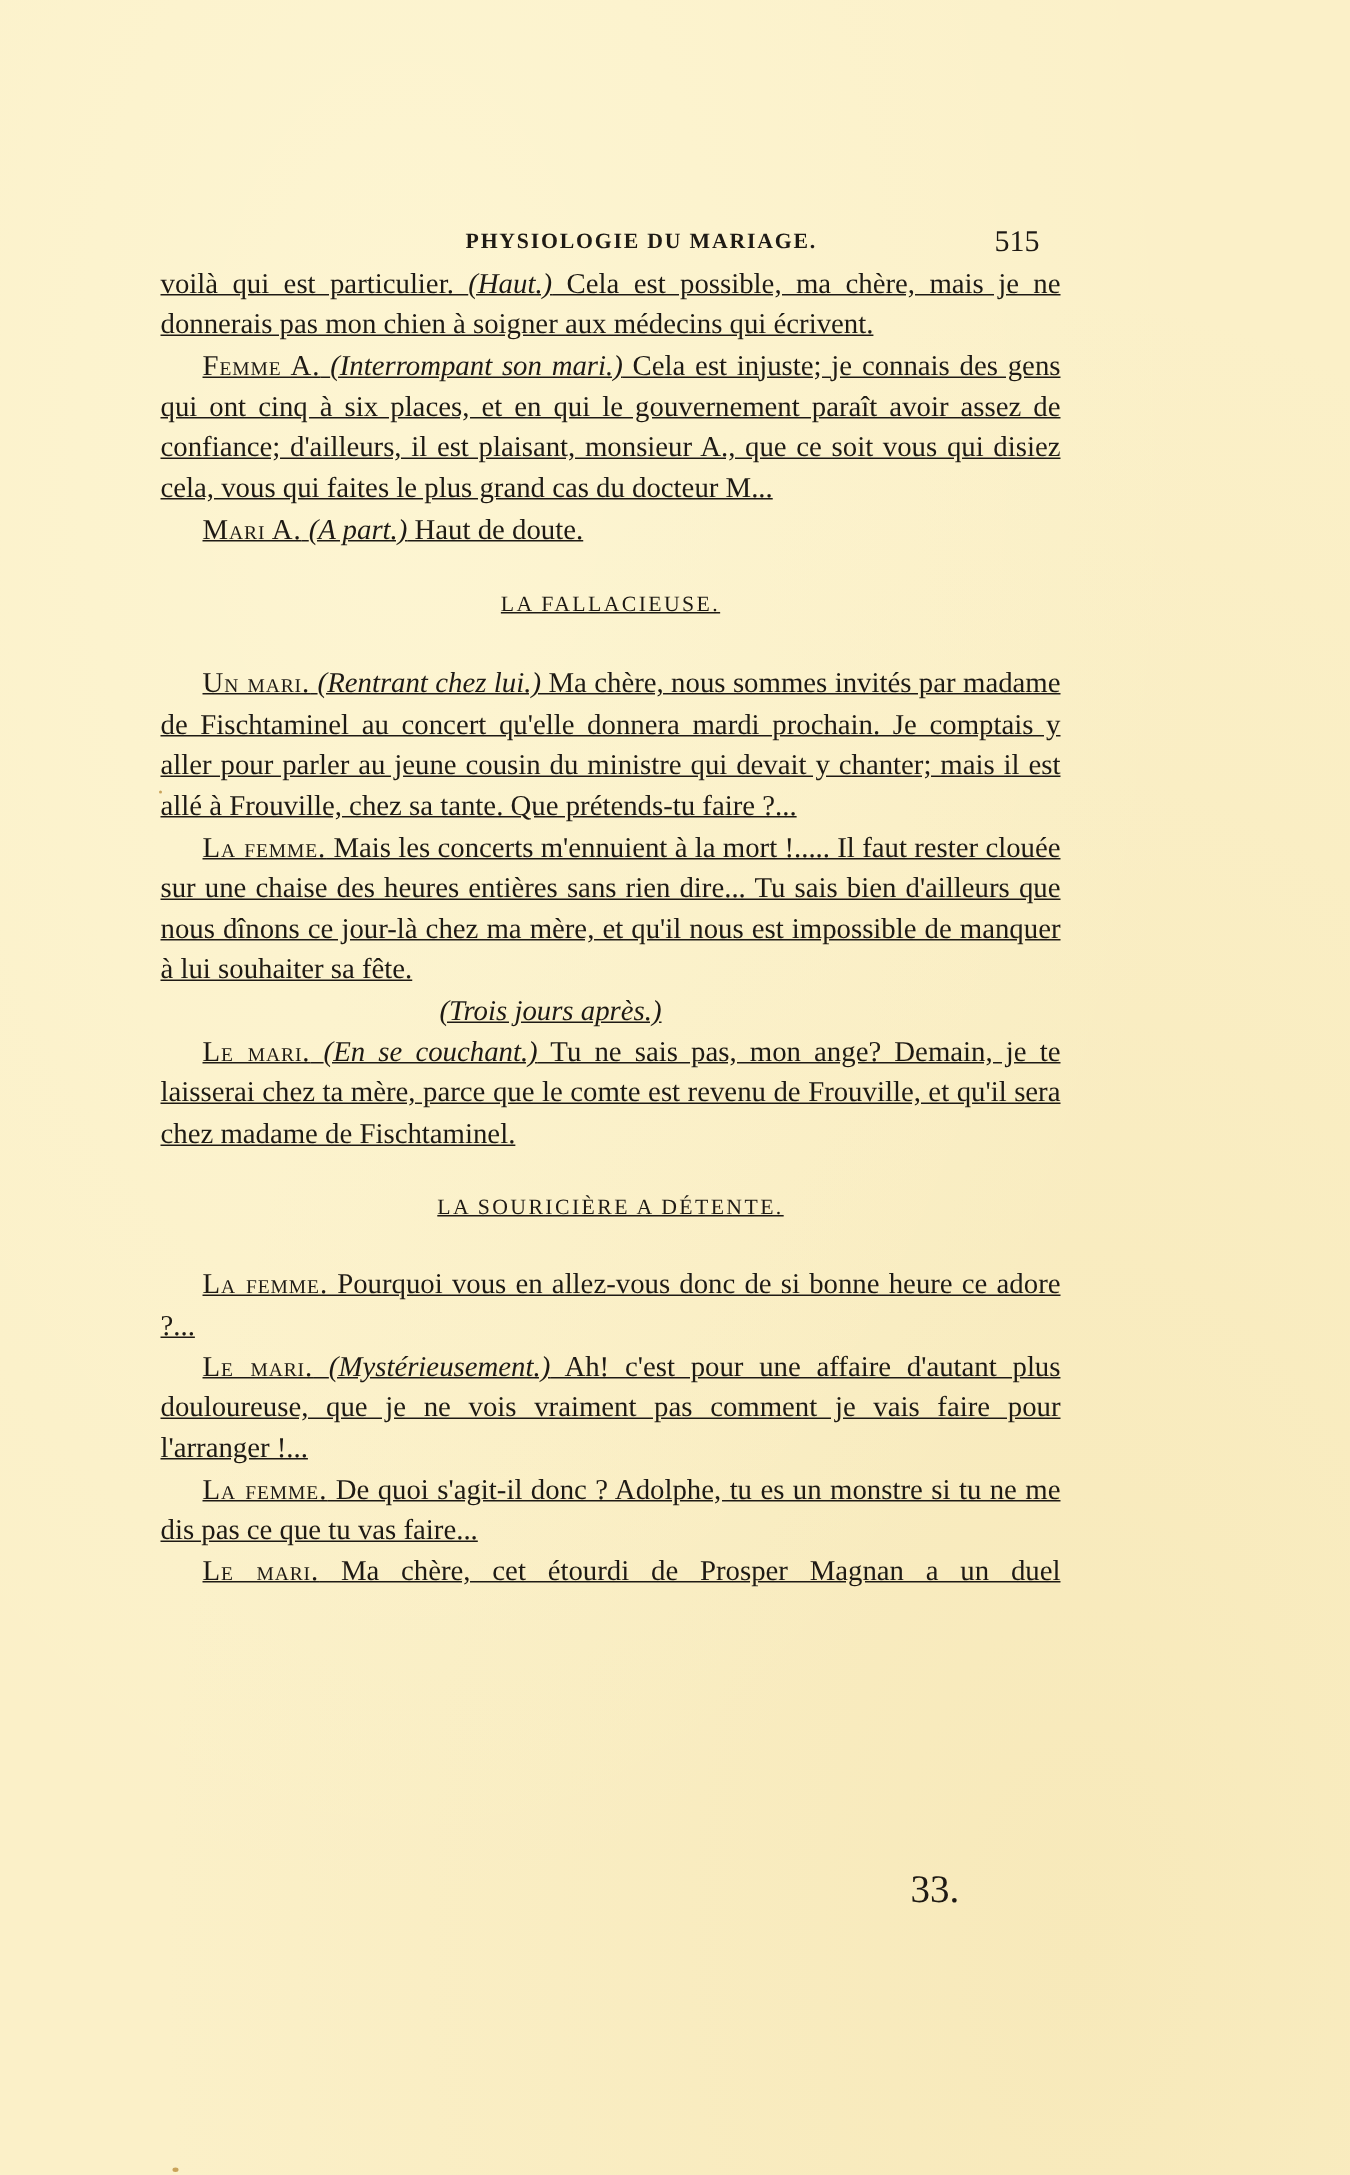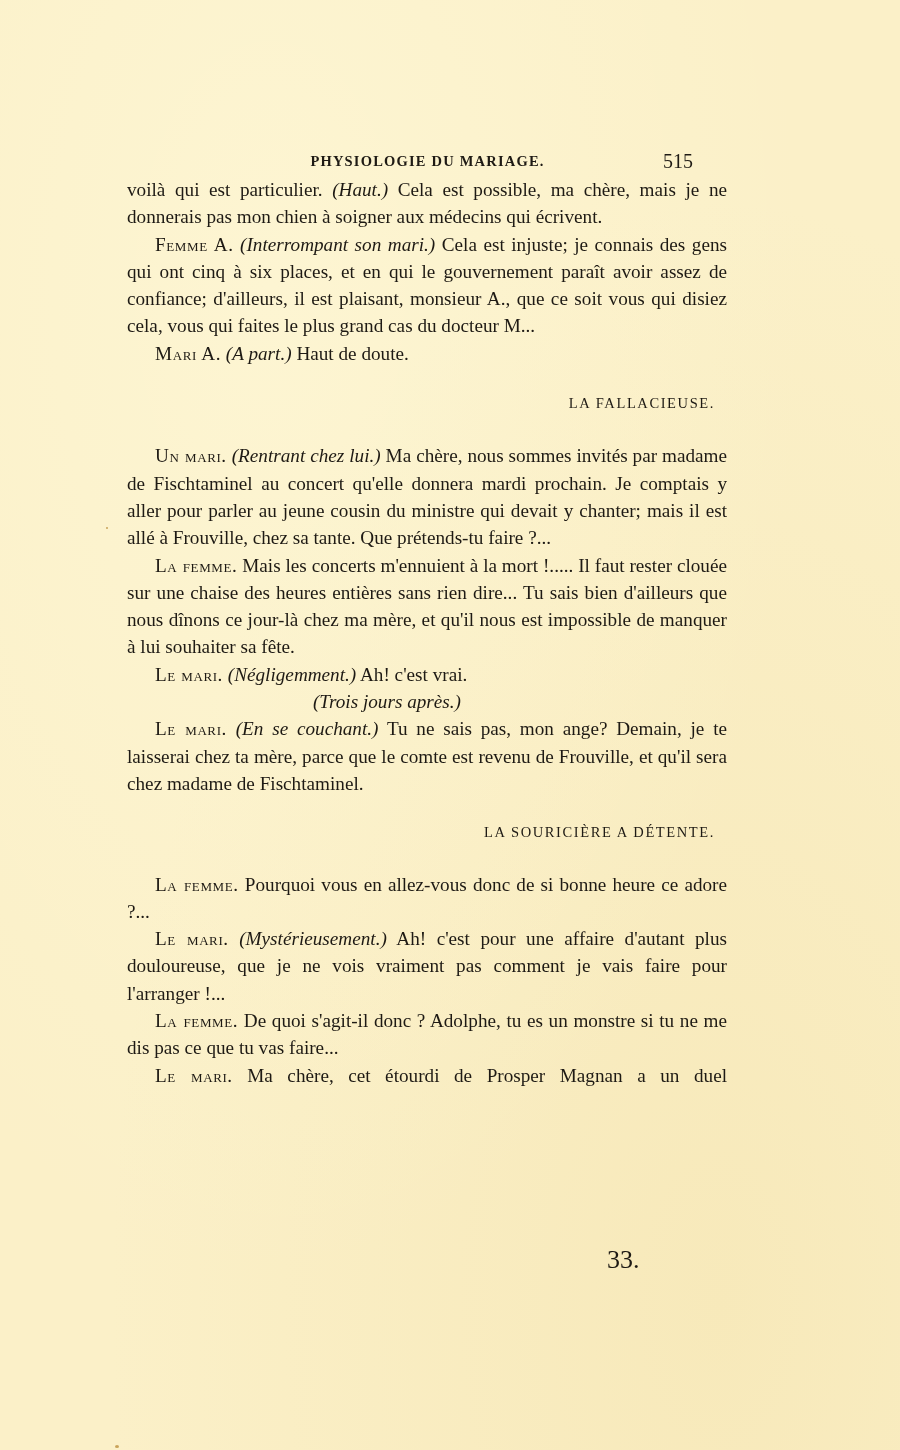--- a/index.html
+++ b/index.html
@@ -44,42 +44,43 @@
     }
     .page-number {
       position: absolute;
       right: 22px;
       top: 0;
       font-size: 20px;
     }
     .text-block {
       position: absolute;
       top: 176px;
-      left: 127px;
+      left: 107px;
       width: 600px;
       font-size: 19.2px;
       line-height: 27.3px;
       text-align: justify;
+      text-decoration: underline;
     }
     .para {
       margin: 0;
       text-indent: 0;
     }
     .para.indent {
       text-indent: 28px;
     }
     .speaker {
       font-variant: small-caps;
       letter-spacing: 0.6px;
     }
     .direction {
       font-style: italic;
     }
     .section-title {
-      text-align: right;
+      text-align: center;
       font-size: 14.5px;
       letter-spacing: 1.6px;
       margin: 12px;
     }
     .section-title.t1 { margin-top: 23px; margin-bottom: 25px; }
     .section-title.t2 { margin-top: 22px; margin-bottom: 24px; }
     .right-direction {
       text-align: center;
       padding-right: 80px;
       font-style: italic;
@@ -116,21 +117,20 @@
     <p class="para indent"><span class="speaker">Femme A.</span> <span class="direction">(Interrompant son mari.)</span><span> Cela est injuste; je connais des gens qui ont cinq à six places, et en qui le gouvernement paraît avoir assez de confiance; d'ailleurs, il est plaisant, monsieur A., que ce soit vous qui disiez cela, vous qui faites le plus grand cas du docteur M...</span></p>
 
     <p class="para indent"><span class="speaker">Mari A.</span> <span class="direction">(A part.)</span><span> Haut de doute.</span></p>
 
     <p class="section-title t1">LA FALLACIEUSE.</p>
 
     <p class="para indent"><span class="speaker">Un mari.</span> <span class="direction">(Rentrant chez lui.)</span><span> Ma chère, nous sommes invités par madame de Fischtaminel au concert qu'elle donnera mardi prochain. Je comptais y aller pour parler au jeune cousin du ministre qui devait y chanter; mais il est allé à Frouville, chez sa tante. Que prétends-tu faire ?...</span></p>
 
     <p class="para indent"><span class="speaker">La femme.</span><span> Mais les concerts m'ennuient à la mort !..... Il faut rester clouée sur une chaise des heures entières sans rien dire... Tu sais bien d'ailleurs que nous dînons ce jour-là chez ma mère, et qu'il nous est impossible de manquer à lui souhaiter sa fête.</span></p>
 
-    <p class="para indent"><span class="speaker">Le mari.</span> <span class="direction">(Négligemment.)</span><span> Ah! c'est vrai.</span></p>
 
     <p class="right-direction">(Trois jours après.)</p>
 
     <p class="para indent"><span class="speaker">Le mari.</span> <span class="direction">(En se couchant.)</span><span> Tu ne sais pas, mon ange? Demain, je te laisserai chez ta mère, parce que le comte est revenu de Frouville, et qu'il sera chez madame de Fischtaminel.</span></p>
 
 
     <p class="section-title t2">LA SOURICIÈRE A DÉTENTE.</p>
 
     <p class="para indent"><span class="speaker">La femme.</span><span> Pourquoi vous en allez-vous donc de si bonne heure ce adore ?...</span></p>
 

